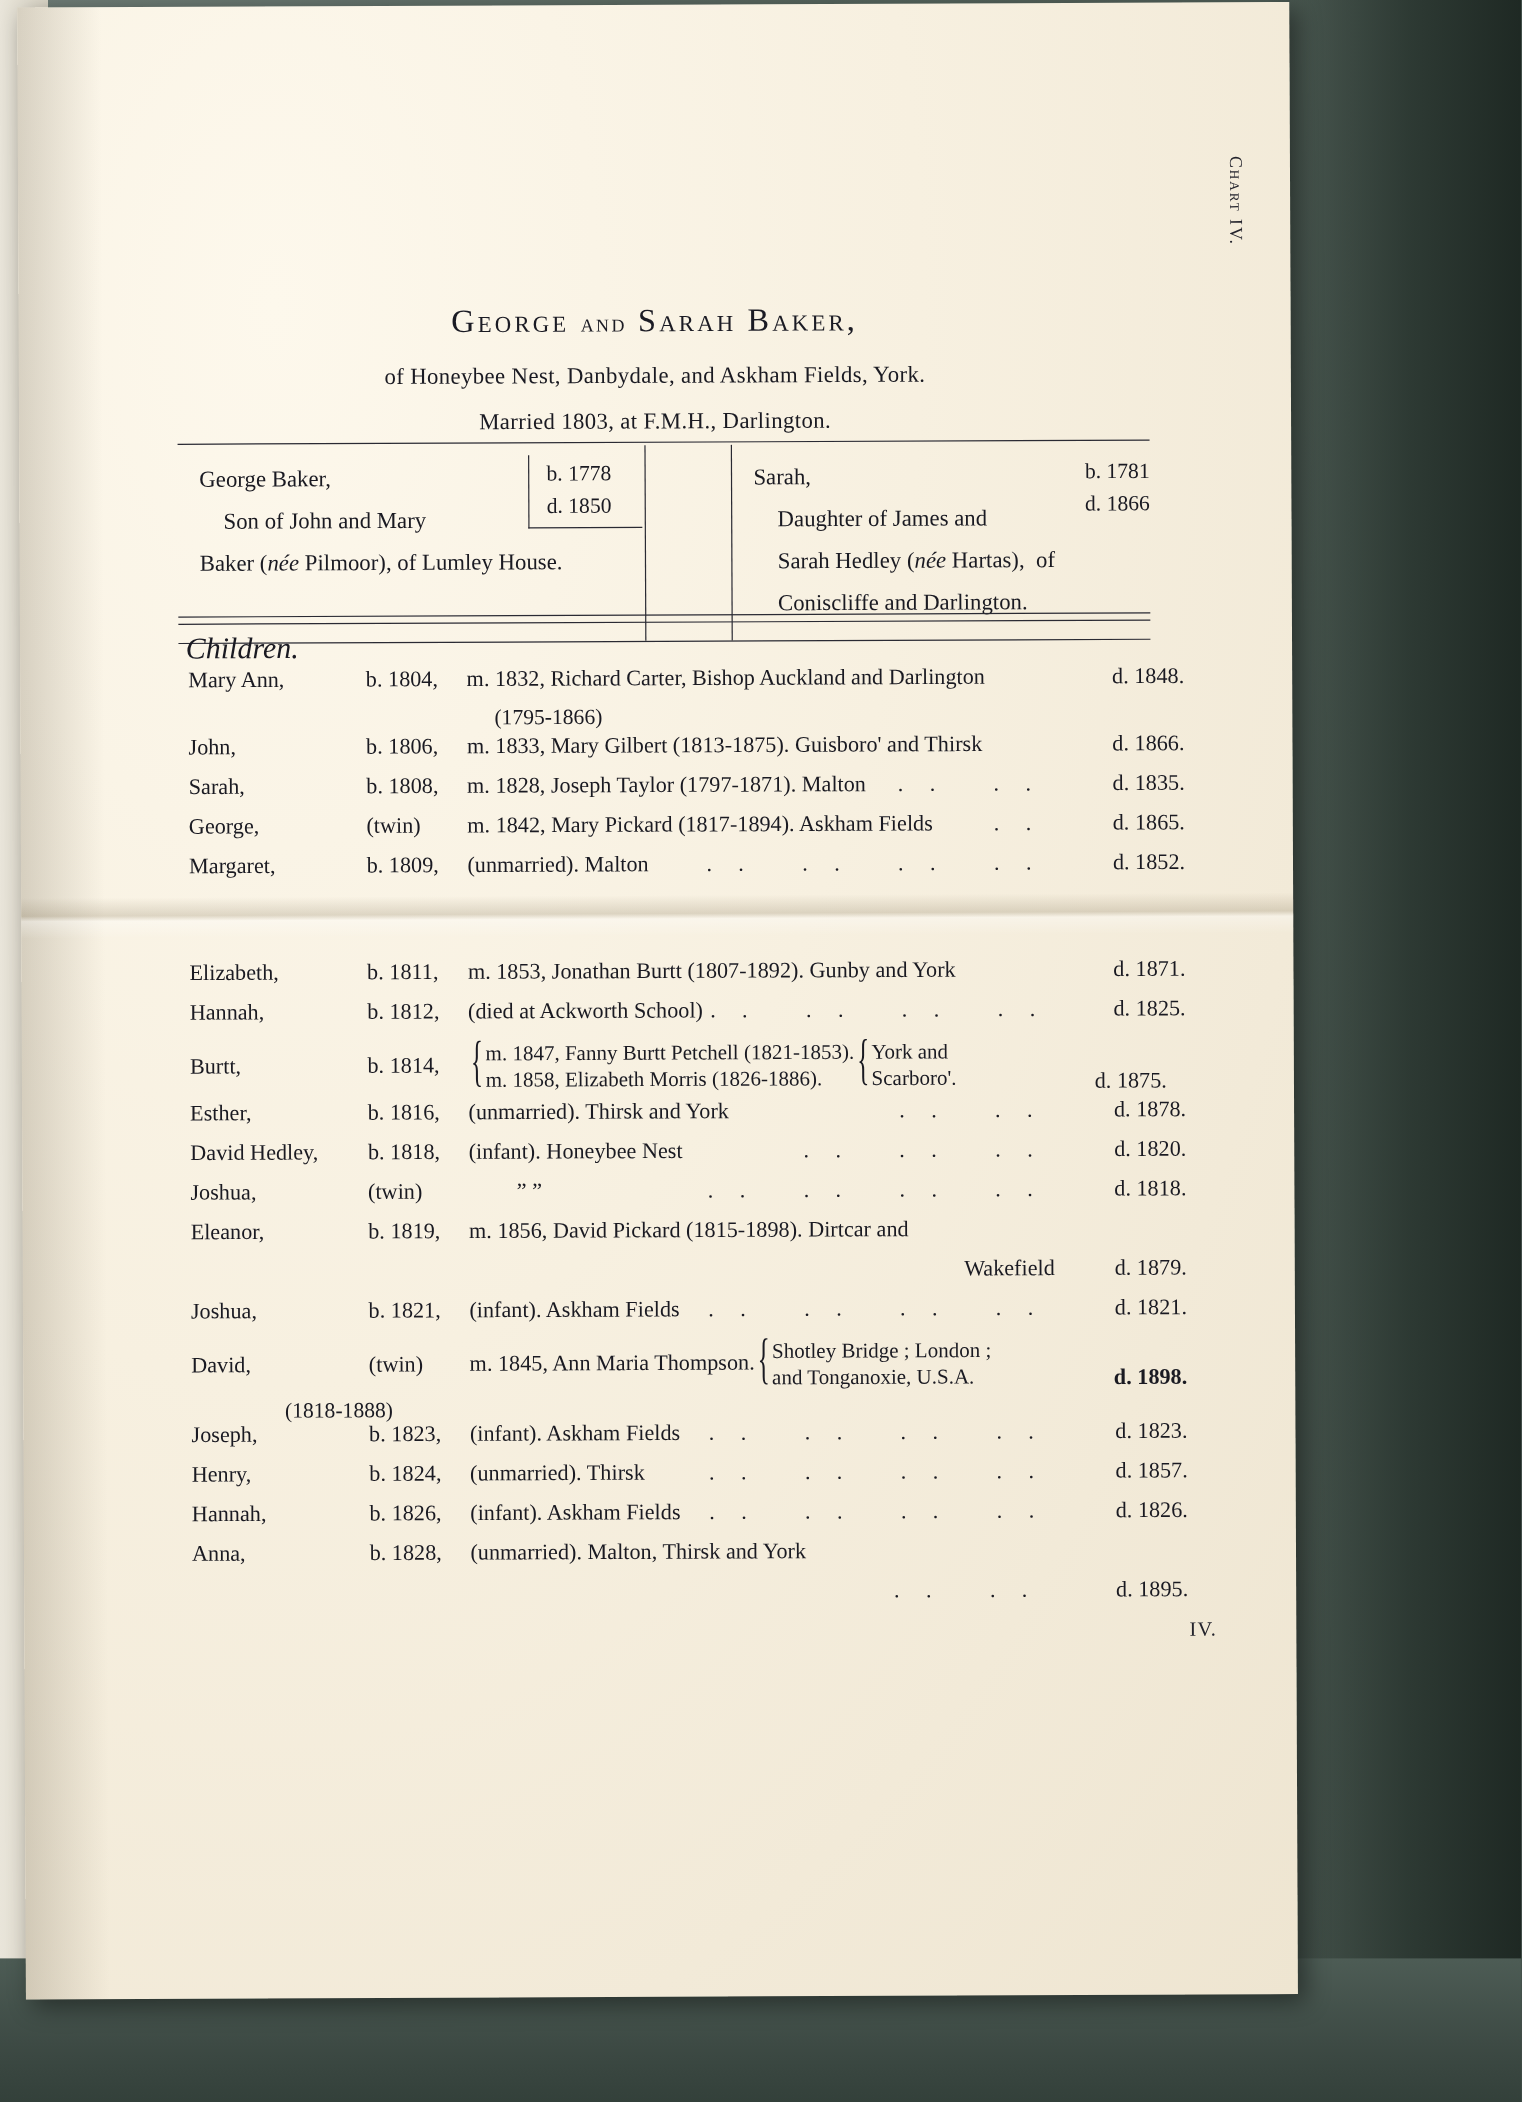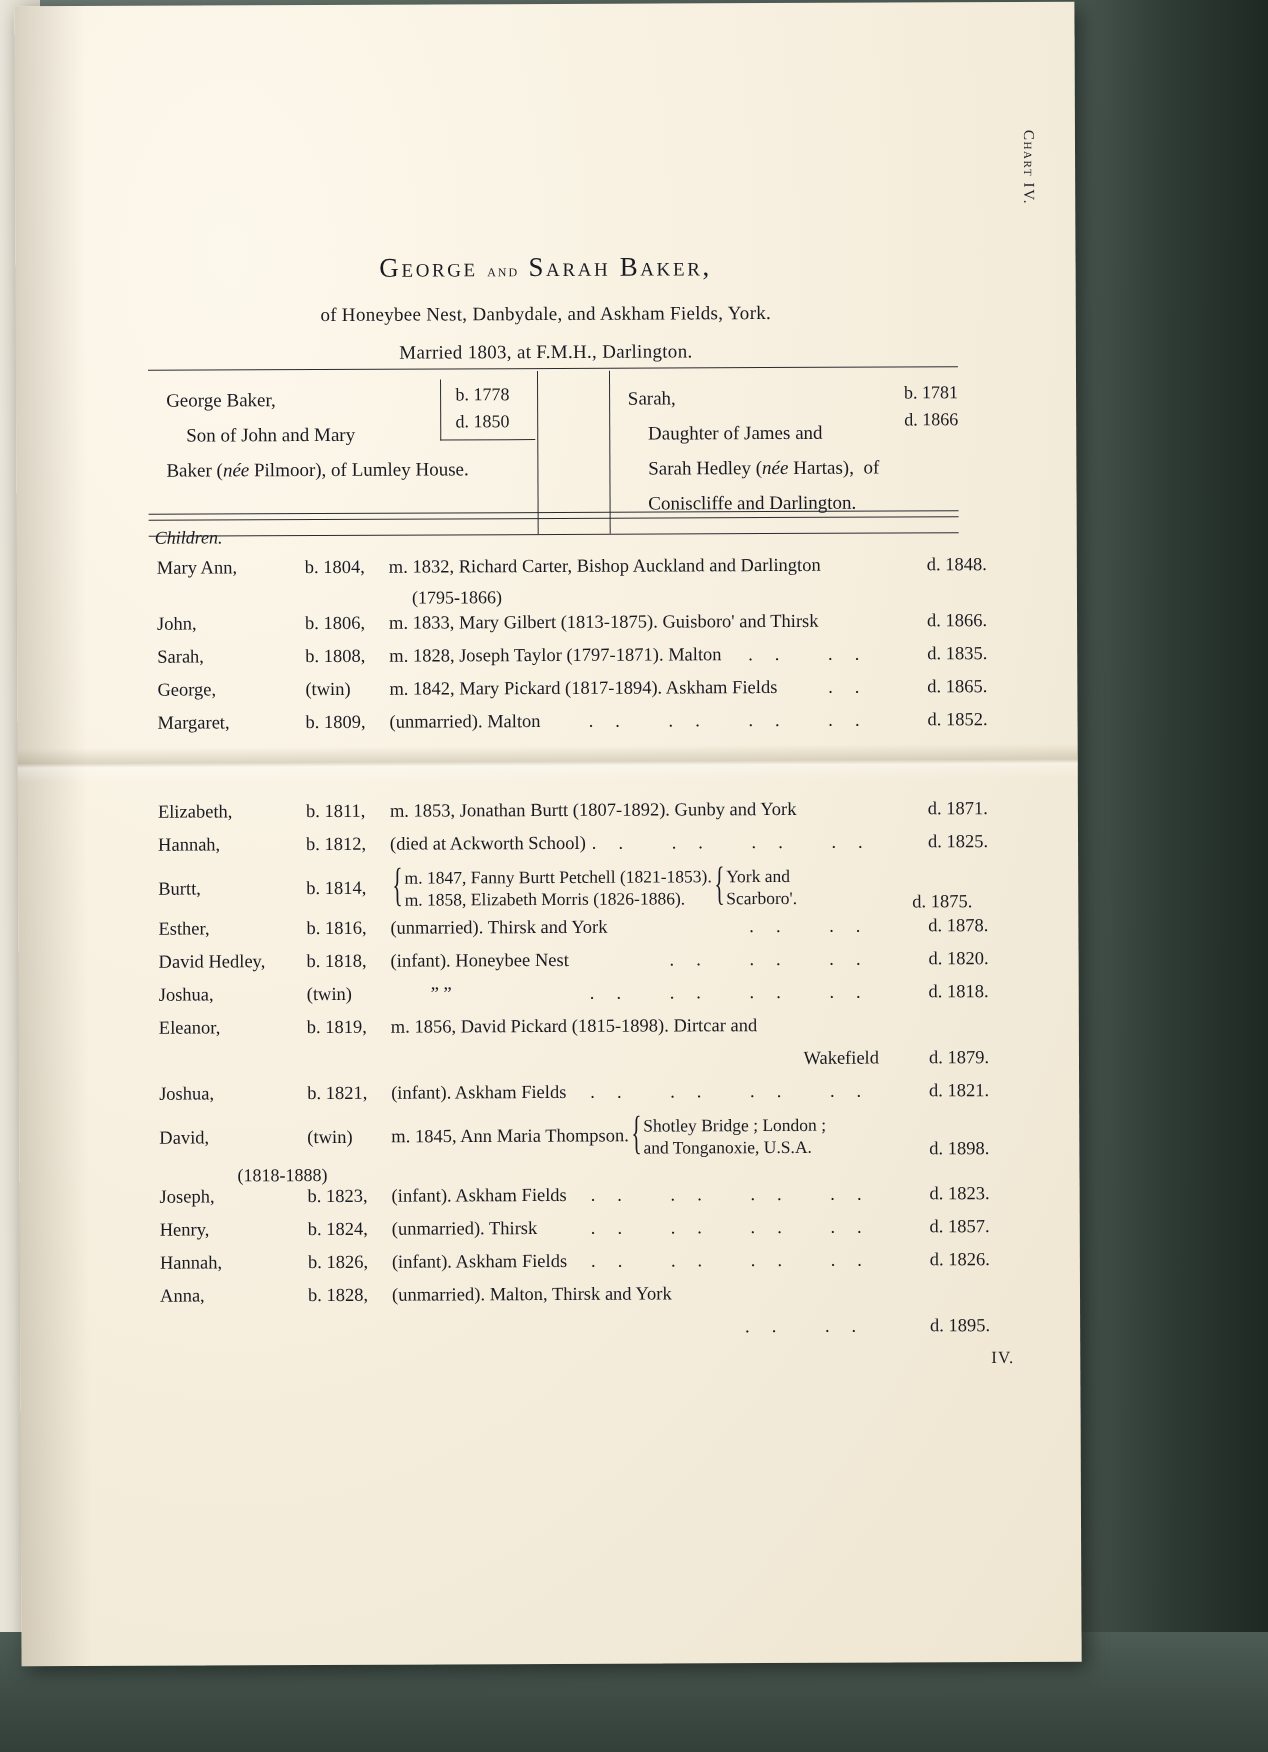--- a/index.html
+++ b/index.html
@@ -93,21 +93,21 @@
 
   
   .head-block { position: absolute; left: 0; width: 1060px; text-align: center; }
   #doc-title {
     top: 248px;
     font-size: 27px;
     letter-spacing: 2.6px;
     font-variant: small-caps;
     color: #1b1b24;
   }
-  #doc-title .and { font-size: 17px; letter-spacing: 2px; }
+  #doc-title .and { font-size: 21px; letter-spacing: 2px; }
   #doc-subtitle {
     top: 299px;
     font-size: 19px;
     letter-spacing: 0.3px;
   }
   #doc-marriage {
     top: 337px;
     font-size: 19px;
     letter-spacing: 0.3px;
   }
@@ -163,21 +163,21 @@
     width: 810px;
     border-bottom: 1.2px solid #2a2a33;
   }
 
   
   #children-heading {
     position: absolute;
     left: 138px;
     top: 522px;
     font-style: italic;
-    font-size: 18px;
+    font-size: 25px;
   }
 
   .children-list {
     position: absolute;
     left: 140px;
     width: 830px;
     font-size: 18.5px;
   }
   #children-part-1 { top: 552px; }
   #children-part-2 { top: 796px; }
@@ -442,21 +442,21 @@
 
     <div class="child-row" style="min-height:46px;">
       <span class="child-name">David,</span>
       <span class="child-birth">(twin)</span>
       <span class="child-detail brace-block">
         <span>m. 1845, Ann Maria Thompson.</span><span class="brace">{</span><span class="rt-note">
           <span>Shotley Bridge ; London ;</span>
           <span>and Tonganoxie, U.S.A.</span>
         </span>
       </span>
-      <span class="child-death" style="align-self:flex-end;">d. 1898.</span>
+      <span class="child-death" style="align-self:flex-end;font-weight:bold;">d. 1898.</span>
     </div>
     <div class="indent-sub">(1818-1888)</div>
 
     <div class="child-row">
       <span class="child-name">Joseph,</span>
       <span class="child-birth">b. 1823,</span>
       <span class="child-detail">(infant).  Askham Fields</span>
       <span class="child-dots">.. .. .. ..</span>
       <span class="child-death">d. 1823.</span>
     </div>

